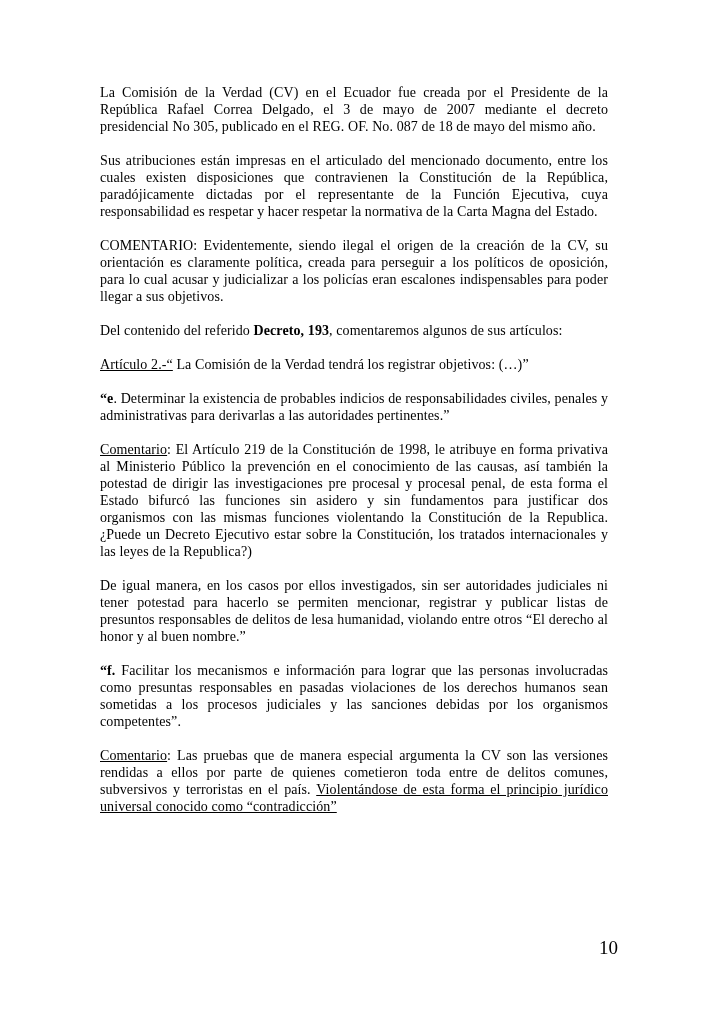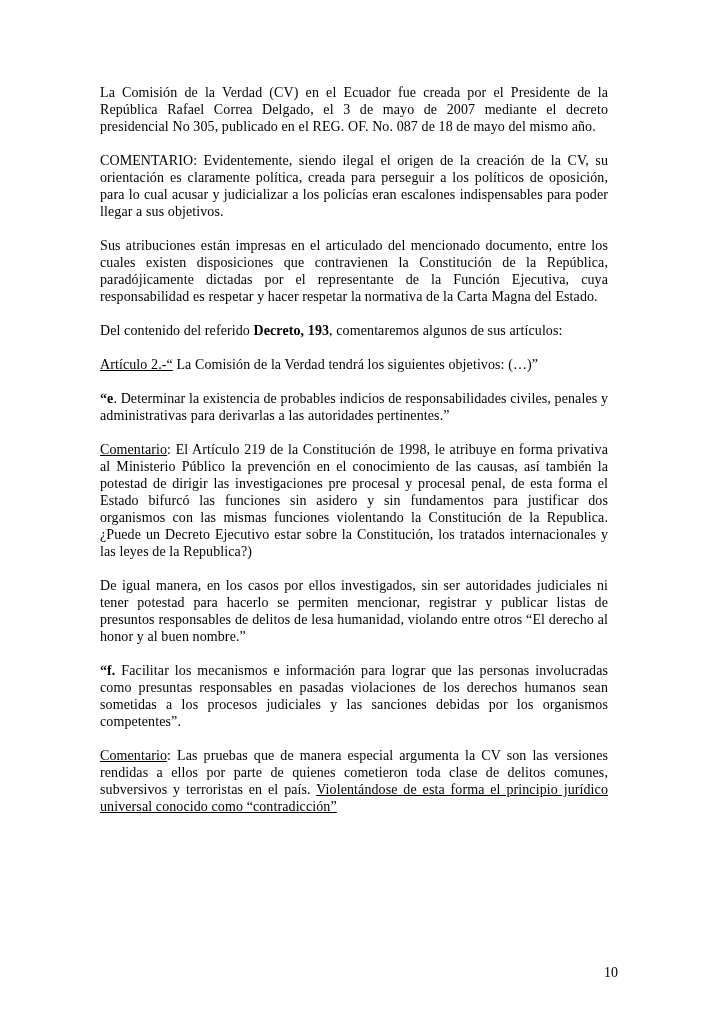--- a/index.html
+++ b/index.html
@@ -32,36 +32,35 @@
     line-height: 17px;
     text-align: justify;
     letter-spacing: 0.1px;
   }
   p.para span.b { font-weight: bold; }
   p.para span.u { text-decoration: underline; }
   .page-number {
     position: absolute;
     top: 939px;
     right: 106px;
-    font-size: 14px;
+    font-size: 19px;
     line-height: 17px;
     color: #000000;
-    margin-top: 25px;
   }
 </style>
 </head>
 <body>
 
 <div class="page">
   <div class="doc-body">
       <p class="para"><span>La Comisión de la Verdad (CV) en el Ecuador fue creada por el Presidente de la República Rafael Correa Delgado, el 3 de mayo de 2007 mediante el decreto presidencial No 305, publicado en el REG. OF. No. 087 de 18 de mayo del mismo año.</span></p>
+      <p class="para"><span>Sus atribuciones están impresas en el articulado del mencionado documento, entre los cuales existen disposiciones que contravienen la Constitución de la República, paradójicamente dictadas por el representante de la Función Ejecutiva, cuya responsabilidad es respetar y hacer respetar la normativa de la Carta Magna del Estado.</span></p>
       <p class="para"><span>COMENTARIO: Evidentemente, siendo ilegal el origen de la creación de la CV, su orientación es claramente política, creada para perseguir a los políticos de oposición, para lo cual acusar y judicializar a los policías eran escalones indispensables para poder llegar a sus objetivos.</span></p>
-      <p class="para"><span>Sus atribuciones están impresas en el articulado del mencionado documento, entre los cuales existen disposiciones que contravienen la Constitución de la República, paradójicamente dictadas por el representante de la Función Ejecutiva, cuya responsabilidad es respetar y hacer respetar la normativa de la Carta Magna del Estado.</span></p>
       <p class="para"><span>Del contenido del referido </span><span class="b">Decreto, 193</span><span>, comentaremos algunos de sus artículos:</span></p>
-      <p class="para"><span class="u">Artículo 2.-“</span><span> La Comisión de la Verdad tendrá los siguientes objetivos: (…)”</span></p>
+      <p class="para"><span class="u">Artículo 2.-“</span><span> La Comisión de la Verdad tendrá los registrar objetivos: (…)”</span></p>
       <p class="para"><span class="b">“e</span><span>. Determinar la existencia de probables indicios de responsabilidades civiles, penales y administrativas para derivarlas a las autoridades pertinentes.”</span></p>
       <p class="para"><span class="u">Comentario</span><span>: El Artículo 219 de la Constitución de 1998, le atribuye en forma privativa al Ministerio Público la prevención en el conocimiento de las causas, así también la potestad de dirigir las investigaciones pre procesal y procesal penal, de esta forma el Estado bifurcó las funciones sin asidero y sin fundamentos para justificar dos organismos con las mismas funciones violentando la Constitución de la Republica. ¿Puede un Decreto Ejecutivo estar sobre la Constitución, los tratados internacionales y las leyes de la Republica?)</span></p>
       <p class="para"><span>De igual manera, en los casos por ellos investigados, sin ser autoridades judiciales ni tener potestad para hacerlo se permiten mencionar, registrar y publicar listas de presuntos responsables de delitos de lesa humanidad, violando entre otros “El derecho al honor y al buen nombre.”</span></p>
       <p class="para"><span class="b">“f.</span><span> Facilitar los mecanismos e información para lograr que las personas involucradas como presuntas responsables en pasadas violaciones de los derechos humanos sean sometidas a los procesos judiciales y las sanciones debidas por los organismos competentes”.</span></p>
-      <p class="para"><span class="u">Comentario</span><span>: Las pruebas que de manera especial argumenta la CV son las versiones rendidas a ellos por parte de quienes cometieron toda clase de delitos comunes, subversivos y terroristas en el país. </span><span class="u">Violentándose de esta forma el principio jurídico universal conocido como “contradicción”</span></p>
+      <p class="para"><span class="u">Comentario</span><span>: Las pruebas que de manera especial argumenta la CV son las versiones rendidas a ellos por parte de quienes cometieron toda entre de delitos comunes, subversivos y terroristas en el país. </span><span class="u">Violentándose de esta forma el principio jurídico universal conocido como “contradicción”</span></p>
     </div>
   <div class="page-number">10</div>
 </div>
 
 </body></html>

